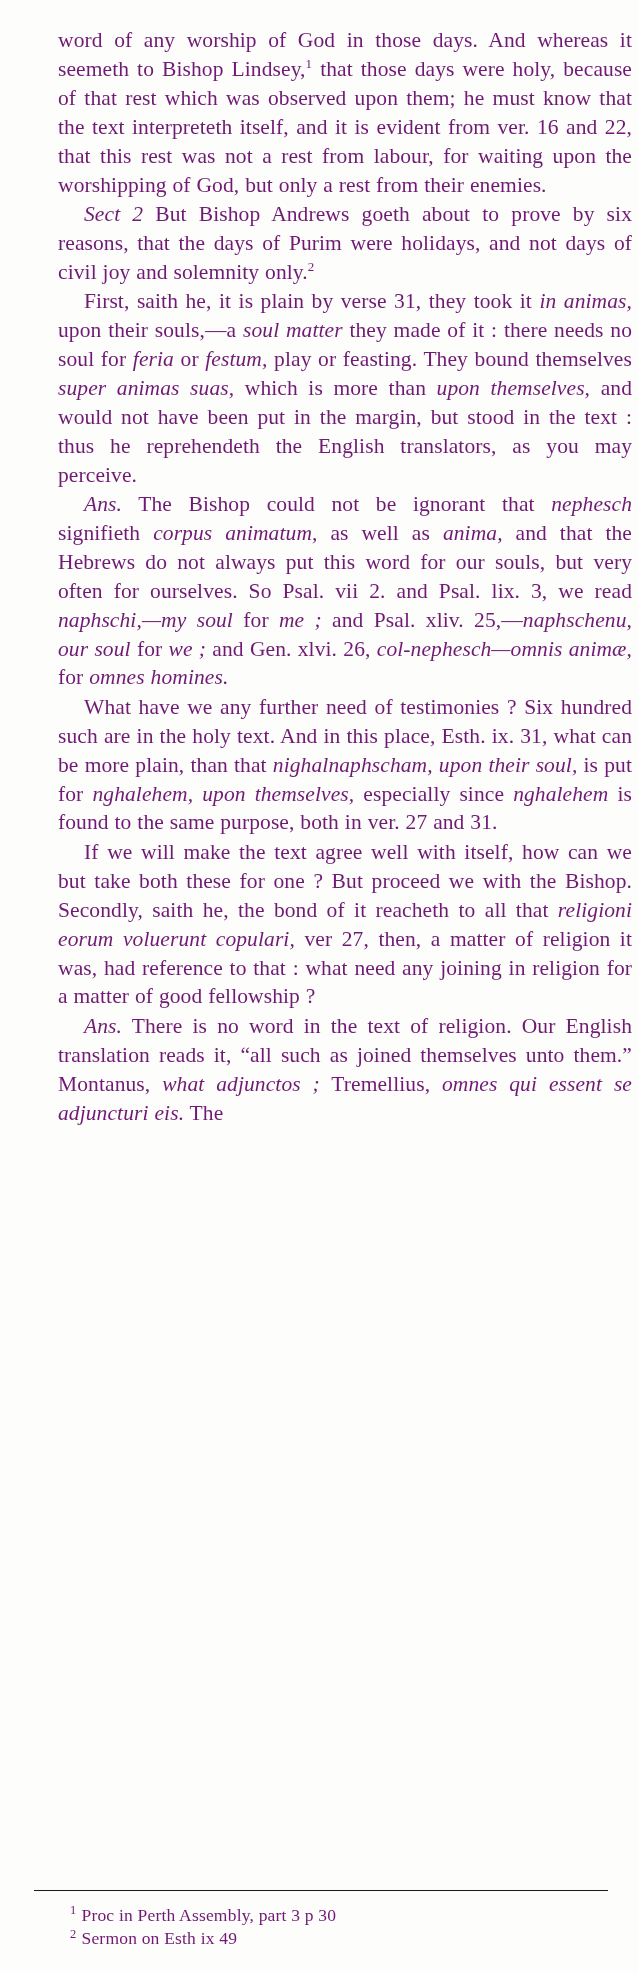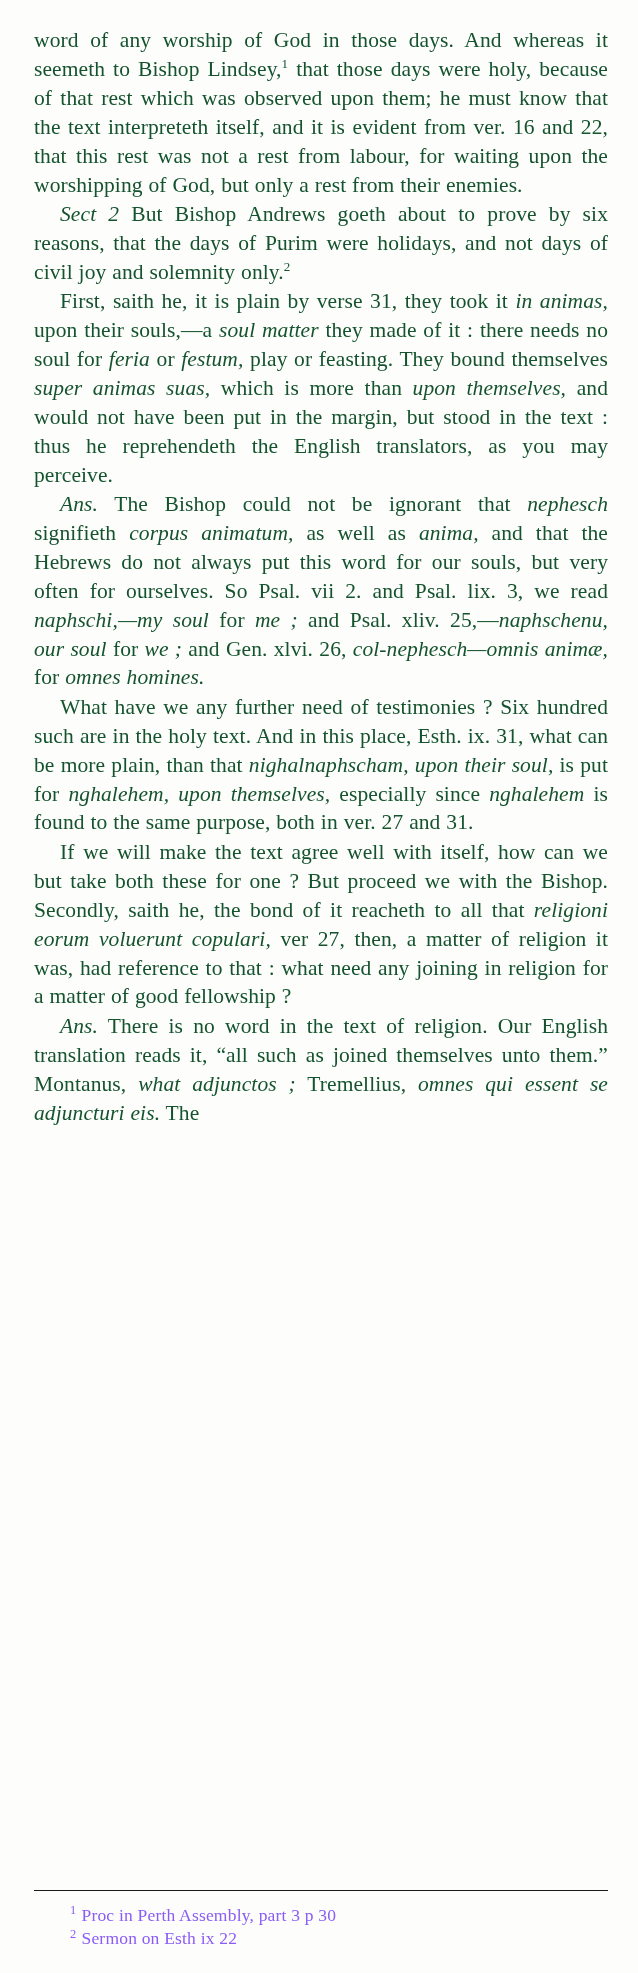--- a/index.html
+++ b/index.html
@@ -18,25 +18,26 @@
     width: 638px;
     height: 1973px;
     box-sizing: border-box;
     background: #fdfdfb;
     padding: 26px 30px 10px 34px;
   }
   .column {
     width: 100%;
     font-size: 21.5px;
     line-height: 1.345;
-    color: #14532d;
+    color: #701a75;
     text-align: justify;
     text-justify: inter-word;
     letter-spacing: 0.1px;
     word-spacing: 0.4px;
+    margin-left: 24px;
     -webkit-font-smoothing: antialiased;
   }
   .para {
     margin: 0 0 0.5px 0;
     text-indent: 26px;
   }
   .para.noindent {
     text-indent: 0;
   }
   .it {
@@ -55,21 +56,21 @@
   }
   .fn-rule {
     border: 0;
     border-top: 1.6px solid #1a1a1a;
     margin: 0 0 13px 0;
     width: 100%;
   }
   .fn-line {
     font-size: 17.5px;
     line-height: 1.35;
-    color: #8b5cf6;
+    color: #701a75;
     padding-left: 36px;
     white-space: nowrap;
     letter-spacing: 0.2px;
   }
   .fn-num {
     font-size: 12.5px;
     vertical-align: super;
     line-height: 0;
     margin-right: 5px;
   }
@@ -93,16 +94,16 @@
 
     <p class="para"><span>If we will make the text agree well with itself, how can we but take both these for one ?   But proceed we with the Bishop. Secondly, saith he, the bond of it reacheth to all that </span><span class="it">religioni eorum voluerunt copulari,</span><span> ver 27, then, a matter of religion it was, had reference to that : what need any joining in religion for a matter of good fellowship ?</span></p>
 
     <p class="para"><span class="it">Ans.</span><span> There is no word in the text of religion.   Our English translation reads it, “all such as joined themselves unto them.” Montanus, </span><span class="it">what adjunctos ;</span><span> Tremellius, </span><span class="it">omnes qui essent se adjuncturi eis.</span><span>   The</span></p>
 
   </div>
 
   <div class="footnotes">
     <hr class="fn-rule">
     <div class="fn-line"><span class="fn-num">1</span><span>Proc in Perth Assembly, part 3 p 30</span></div>
-    <div class="fn-line"><span class="fn-num">2</span><span>Sermon on Esth ix 22</span></div>
+    <div class="fn-line"><span class="fn-num">2</span><span>Sermon on Esth ix 49</span></div>
   </div>
 
 </div>
 
 </body></html>

